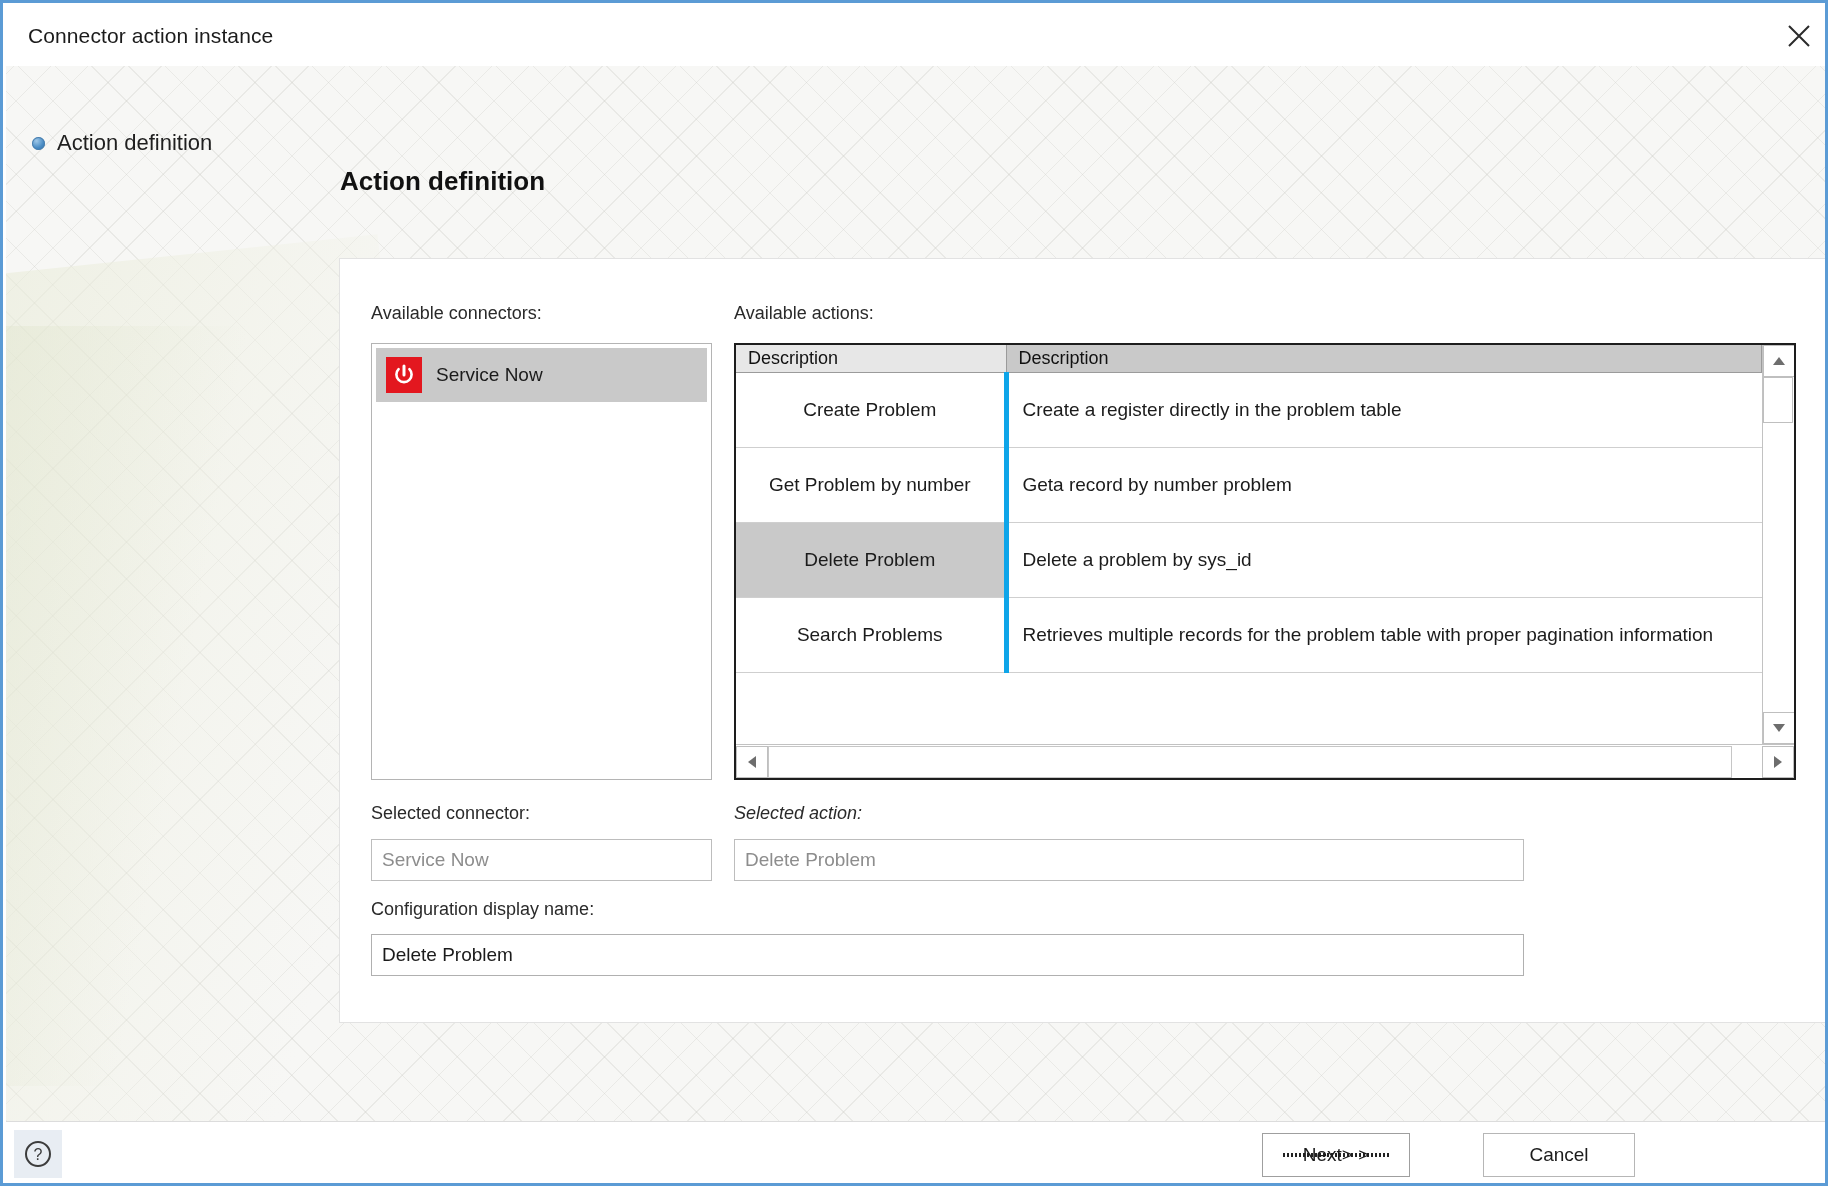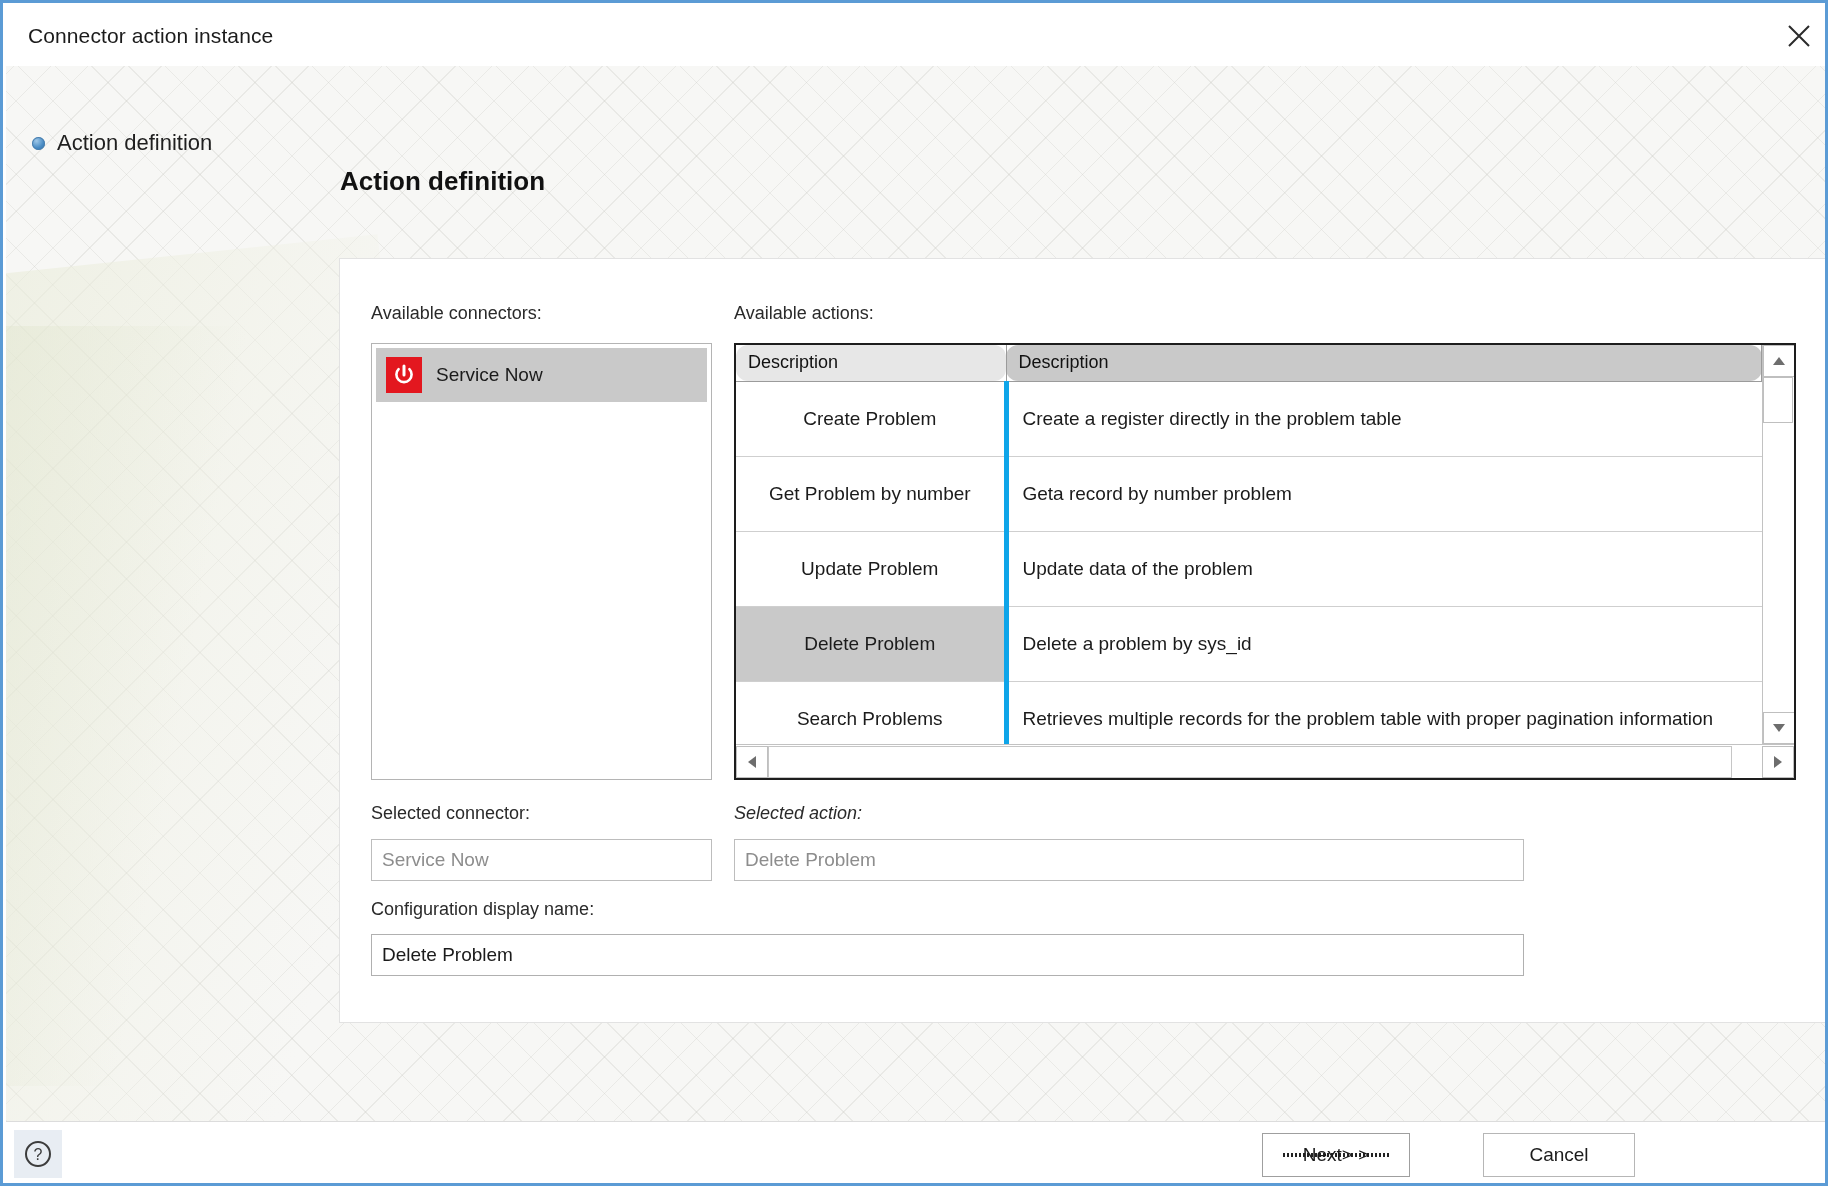--- a/index.html
+++ b/index.html
@@ -181,29 +181,28 @@
     flex: 1 1 auto;
     overflow: hidden;
     position: relative;
   }
   table.actions {
     width: 100%;
     border-collapse: collapse;
     table-layout: fixed;
   }
   table.actions th {
-    height: 36px;
+    height: 27px;
     font-size: 18px;
     font-weight: normal;
     color: #111;
     text-align: left;
     padding: 0 12px;
     border-right: 1px solid #9b9b9b;
     border-bottom: 1px solid #9b9b9b;
-    border-radius: 12px;
   }
   th.col-name { background: #e7e7e7; width: 270px; }
   th.col-desc { background: #c9c9c9; }
 
   table.actions td {
     border-bottom: 1px solid #cfcfcf;
     font-size: 19px;
     color: #1b1b1b;
     vertical-align: middle;
     height: 75px;
@@ -399,24 +398,20 @@
               </thead>
               <tbody>
                 <tr>
                   <td class="cell-name">Create Problem</td>
                   <td class="cell-desc">Create a register directly in the problem table</td>
                 </tr>
                 <tr>
                   <td class="cell-name">Get Problem by number</td>
                   <td class="cell-desc">Geta record by number problem</td>
                 </tr>
-                <tr>
-                  <td class="cell-name">Update Problem</td>
-                  <td class="cell-desc">Update data of the problem</td>
-                </tr>
                 <tr class="row-selected">
                   <td class="cell-name">Delete Problem</td>
                   <td class="cell-desc">Delete a problem by sys_id</td>
                 </tr>
                 <tr>
                   <td class="cell-name">Search Problems</td>
                   <td class="cell-desc">Retrieves multiple records for the problem table with proper pagination information</td>
                 </tr>
               </tbody>
             </table>

